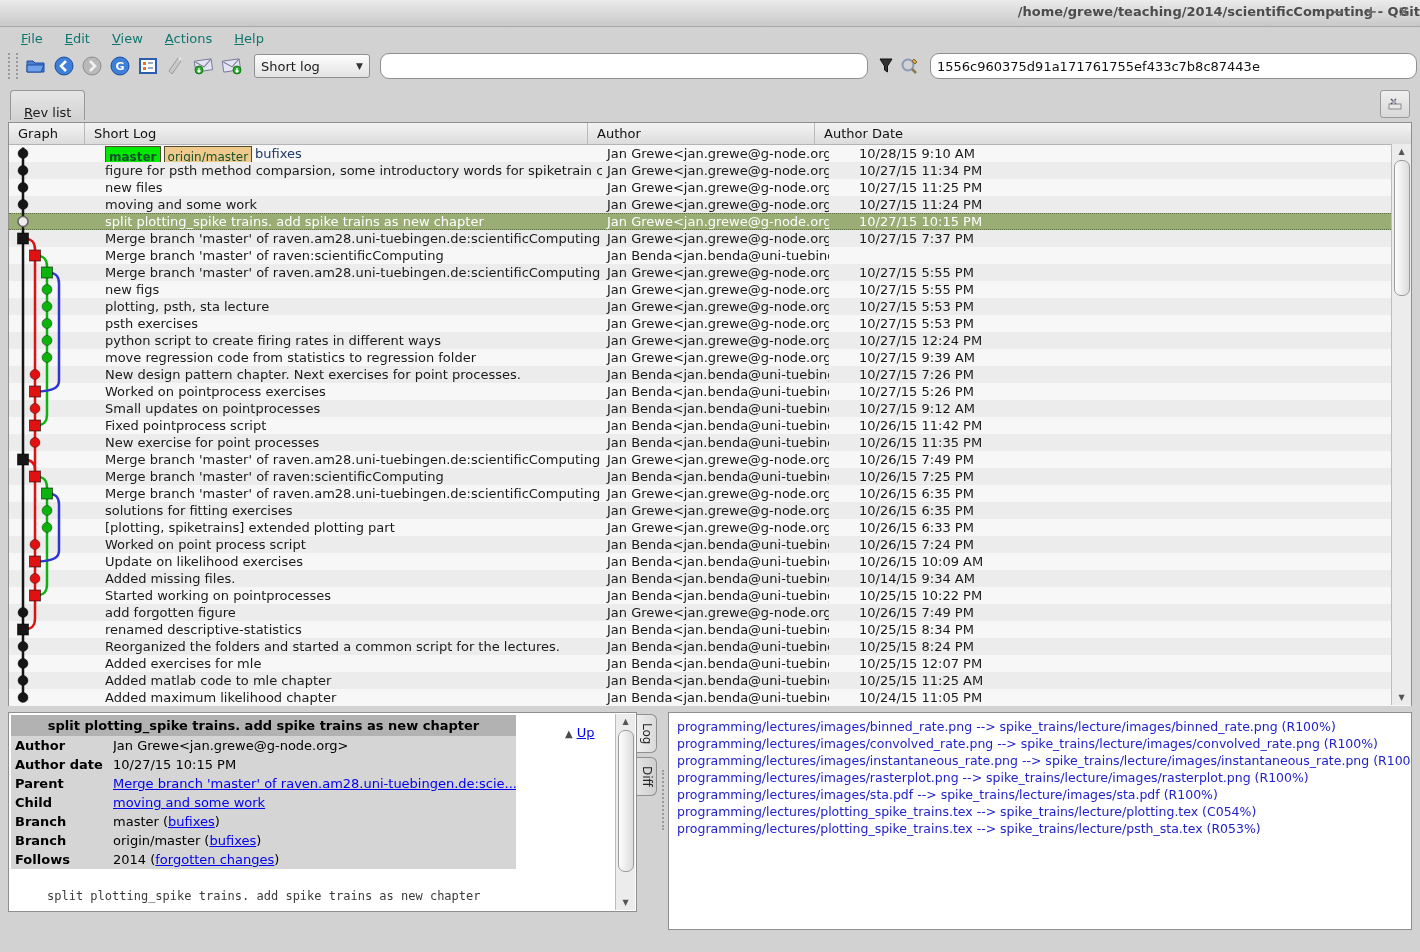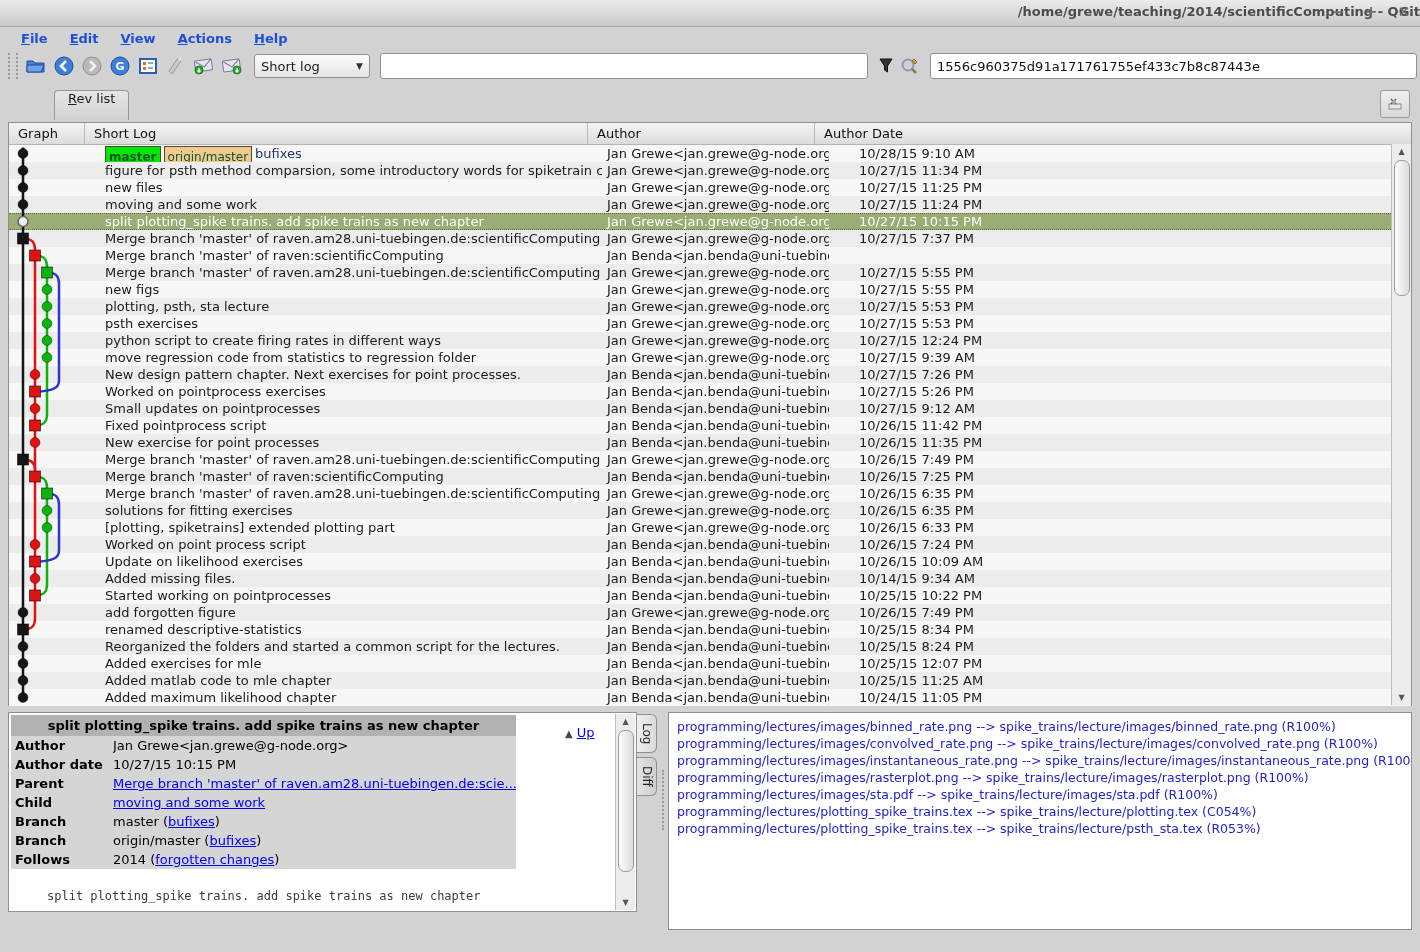--- a/index.html
+++ b/index.html
@@ -2,33 +2,33 @@
 <html><head>
 <meta charset="utf-8">
 <style>
   html,body{margin:0;padding:0;}
   body{width:1420px;height:952px;background:#d2d2d2;font-family:"DejaVu Sans","Liberation Sans",sans-serif;font-size:13px;color:#1a1a1a;position:relative;overflow:hidden;}
   .titlebar{position:absolute;left:0;top:0;width:1420px;height:26px;background:linear-gradient(#ebebeb,#c9c9c9);border-bottom:1px solid #a8a8a8;}
   .titlebar .title{position:absolute;left:0;right:0;top:4px;text-align:right;font-weight:bold;color:#4c4c4c;font-size:13px;}
   .win-controls{position:absolute;right:10px;top:3px;display:flex;gap:20px;color:#6f6f6f;font-size:15px;font-weight:bold;}
   .win-controls span{cursor:default;}
   .menubar{position:absolute;left:0;top:27px;width:1420px;height:22px;background:#d2d2d2;display:flex;align-items:center;padding-left:12px;box-sizing:border-box;gap:4px;}
-  .menu-item{padding:10px 9px;color:#1d4ed8;font-weight:bold;}
+  .menu-item{padding:10px 9px;color:#0f766e;}
   .toolbar{position:absolute;left:0;top:49px;width:1420px;height:34px;display:flex;align-items:center;box-sizing:border-box;padding-left:6px;}
   .tb-handle{width:6px;height:26px;border-left:2px dotted #9a9a9a;border-right:2px dotted #9a9a9a;margin:0 4px 0 2px;}
   .tb-btn{width:26px;height:26px;display:flex;align-items:center;justify-content:center;margin:0 1px;}
   .combo{width:116px;height:24px;background:linear-gradient(#fdfdfd,#e3e3e3);border:1px solid #8f8f8f;border-radius:3px;display:flex;align-items:center;padding:0 6px;box-sizing:border-box;margin-left:8px;}
   .combo .cv{flex:1;}
   .combo .arr{font-size:9px;color:#333;}
-  .tb-input{height:26px;background:#fff;border:1px solid #8f8f8f;border-radius:3px;box-sizing:border-box;font-family:inherit;font-size:13px;padding:0 6px;color:#111;}
+  .tb-input{height:26px;background:#fff;border:1px solid #8f8f8f;border-radius:9px;box-sizing:border-box;font-family:inherit;font-size:13px;padding:0 6px;color:#111;}
   .search-input{width:488px;margin-left:10px;}
   .sha-input{width:487px;margin-left:8px;}
   .flat-btn{width:24px;height:24px;display:flex;align-items:center;justify-content:center;}
   .tabbar{position:absolute;left:0;top:84px;width:1420px;height:38px;}
-  .tab{position:absolute;left:10px;top:6px;height:29px;padding:0 13px;background:linear-gradient(#e6e6e6,#d2d2d2);border:1px solid #979797;border-bottom:none;border-radius:4px 4px 0 0;display:flex;align-items:flex-start;font-size:13px;margin-left:44px;}
+  .tab{position:absolute;left:10px;top:6px;height:29px;padding:0 13px;background:linear-gradient(#e6e6e6,#d2d2d2);border:1px solid #979797;border-bottom:none;border-radius:4px 4px 0 0;display:flex;align-items:flex-end;font-size:13px;}
   .tab-corner-btn{position:absolute;right:10px;top:6px;width:28px;height:26px;background:linear-gradient(#efefef,#d8d8d8);border:1px solid #9a9a9a;border-radius:3px;display:flex;align-items:center;justify-content:center;}
   
   .revtable{position:absolute;left:8px;top:122px;width:1404px;height:584px;background:#fff;border:1px solid #8f8f8f;box-sizing:border-box;}
   .thead{display:flex;height:21px;background:linear-gradient(#f4f4f4,#dcdcdc);border-bottom:1px solid #b4b4b4;line-height:21px;font-size:13px;color:#111;}
   .thead .hc{border-right:1px solid #b9b9b9;box-sizing:border-box;padding-left:9px;overflow:hidden;white-space:nowrap;}
   .h-graph{width:76px;flex:none;}
   .h-short{width:503px;flex:none;padding-left:6px;}
   .h-author{width:227px;flex:none;padding-left:5px;}
   .h-date{flex:1;padding-left:5px;border-right:none!important;}
   .tbody{position:relative;height:561px;overflow:hidden;}

